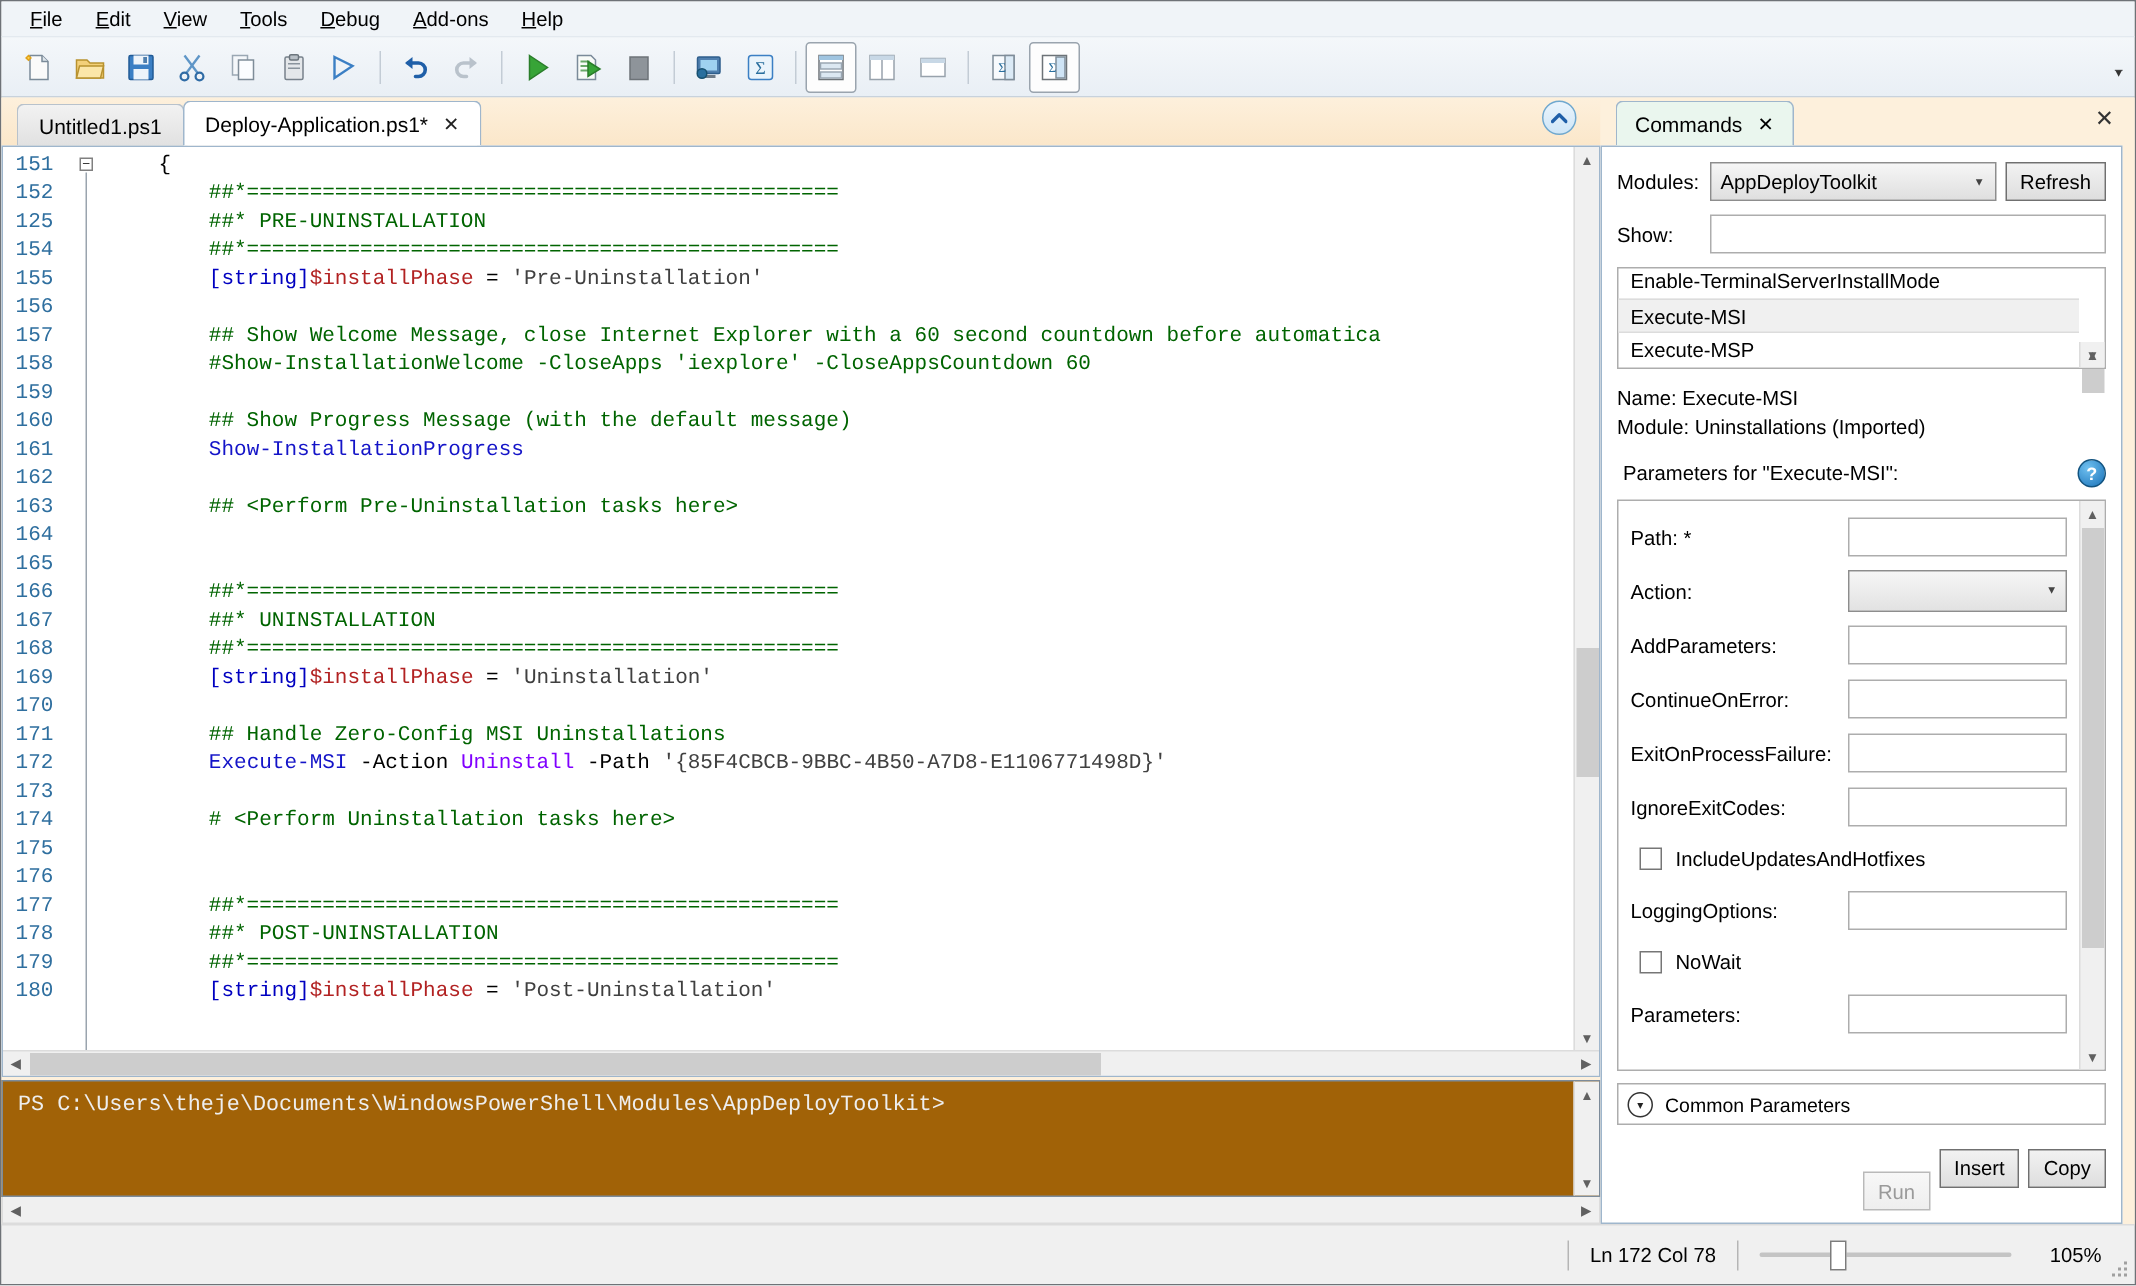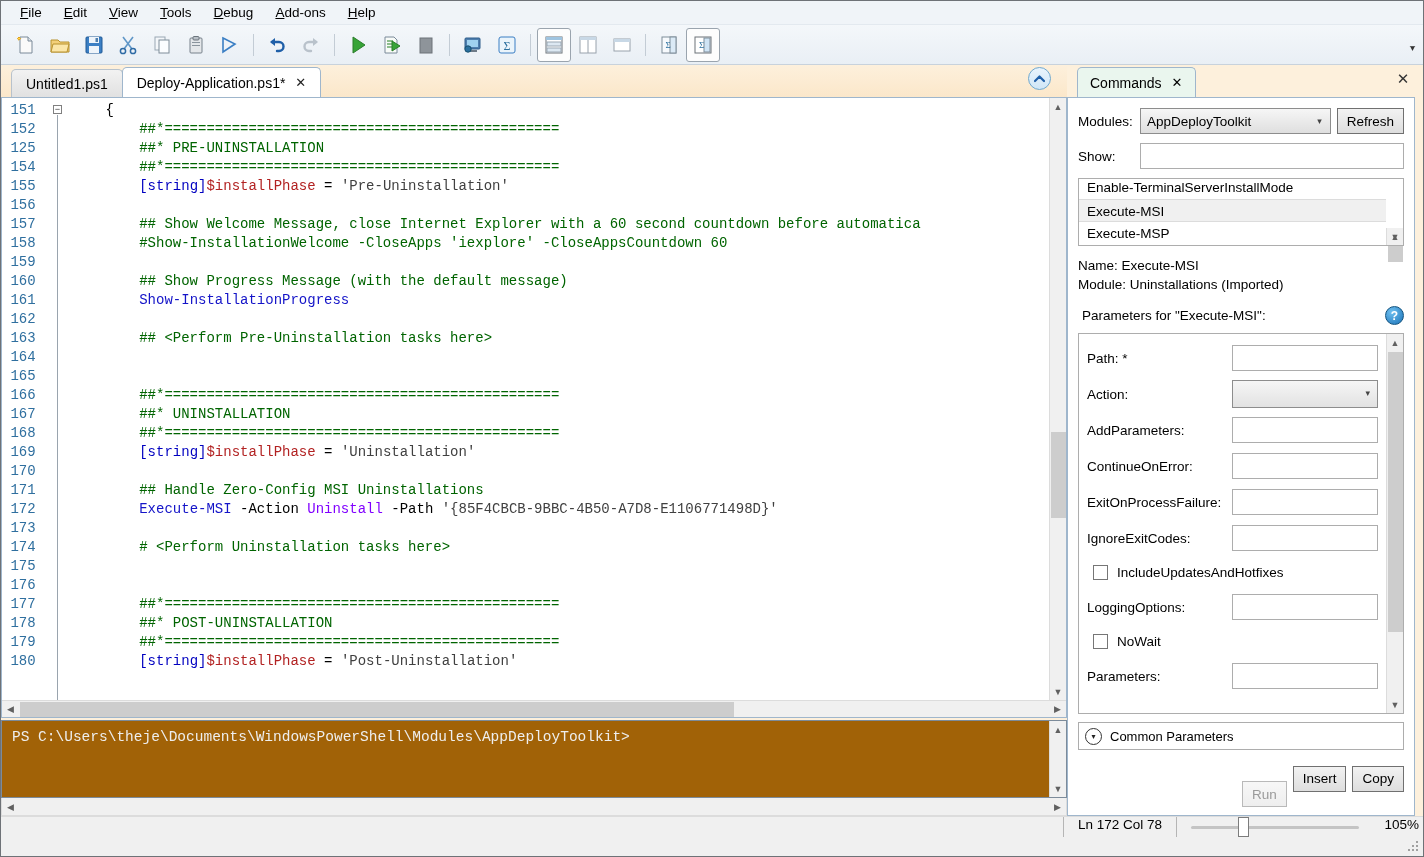--- a/index.html
+++ b/index.html
@@ -288,22 +288,22 @@
     justify-content: center; font-size: 8px; margin-right: 8px; color: #222;
   }
   .rp-actions {
     flex: 0 0 40px; display: flex; align-items: center;
     justify-content: flex-end; padding-right: 0px;
   }
 
   
   .statusbar {
     height: 40px; flex: 0 0 40px; background: #f0f0f0;
-    display: flex; justify-content: flex-end;
-    border-top: 1px solid #dcdcdc; padding-right: 4px; position: relative;
+    display: flex; align-items: center; justify-content: flex-end;
+    border-top: 1px solid #dcdcdc; padding-right: 22px; position: relative;
   }
   .sb-sep { width: 1px; height: 20px; background: #b5b5b5; margin: 0 14px; }
   .sb-text { font-size: 13.5px; color: #000; }
   .slider { width: 168px; height: 20px; position: relative; display: flex; align-items: center; }
   .slider-track { width: 100%; height: 3px; background: #c4c4c4; border-radius: 2px; }
   .slider-thumb {
     position: absolute; left: 28%; width: 11px; height: 20px;
     background: #fff; border: 1px solid #7c7c7c;
   }
   .grip { position: absolute; right: 3px; bottom: 3px; width: 13px; height: 13px; }

